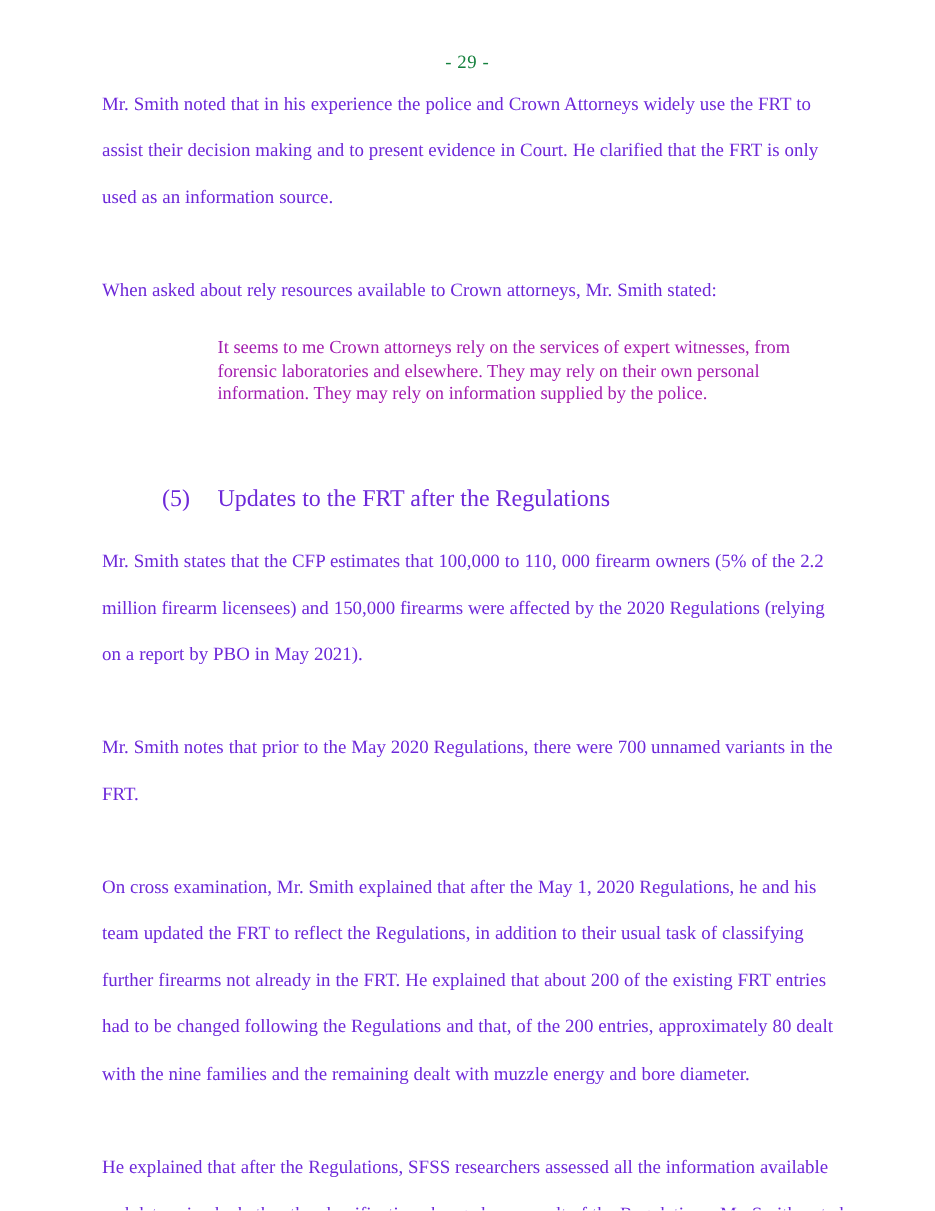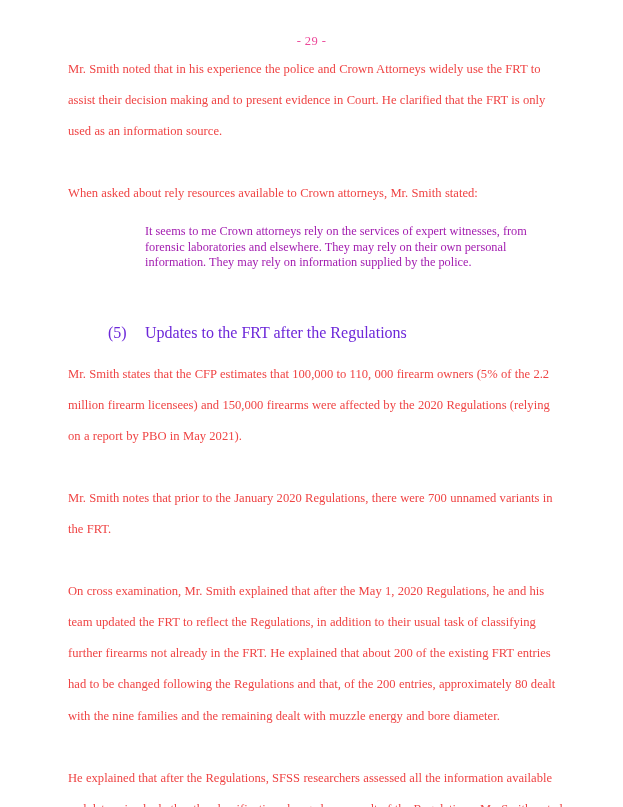--- a/index.html
+++ b/index.html
@@ -21,38 +21,38 @@
 
   
   .page-number {
     position: absolute;
     top: 34px;
     left: 0;
     width: 623px;
     text-align: center;
     font-size: 12.5px;
     letter-spacing: 0.4px;
-    color: #ec4899;
+    color: #15803d;
   }
 
   
   .content {
     position: absolute;
     left: 68px;
     top: 54px;
     width: 495px;
   }
 
   
   .para {
     margin: 0;
     font-size: 12.6px;
     line-height: 31.1px;
     text-align: left;
-    color: #ef4444;
+    color: #6d28d9;
     word-spacing: 0.15px;
   }
 
   
   .gap-para { height: 31px; }
   .gap-small { height: 11px; }
   .gap-quote { height: 15px; }
 
   
   .quote-block {
@@ -107,21 +107,21 @@
     <div class="heading-row">
       <span class="heading-num">(5)</span><span class="heading-text">Updates to the FRT after the Regulations</span>
     </div>
 
     <div class="gap-small"></div>
 
     <p class="para">Mr. Smith states that the CFP estimates that 100,000 to 110, 000 firearm owners (5% of the 2.2 million firearm licensees) and 150,000 firearms were affected by the 2020 Regulations (relying on a report by PBO in May 2021).</p>
 
     <div class="gap-para"></div>
 
-    <p class="para">Mr. Smith notes that prior to the January 2020 Regulations, there were 700 unnamed variants in the FRT.</p>
+    <p class="para">Mr. Smith notes that prior to the May 2020 Regulations, there were 700 unnamed variants in the FRT.</p>
 
     <div class="gap-para"></div>
 
     <p class="para">On cross examination, Mr. Smith explained that after the May 1, 2020 Regulations, he and his team updated the FRT to reflect the Regulations, in addition to their usual task of classifying further firearms not already in the FRT. He explained that about 200 of the existing FRT entries had to be changed following the Regulations and that, of the 200 entries, approximately 80 dealt with the nine families and the remaining dealt with muzzle energy and bore diameter.</p>
 
     <div class="gap-para"></div>
 
     <p class="para">He explained that after the Regulations, SFSS researchers assessed all the information available and determined whether the classification changed as a result of the Regulations. Mr. Smith noted that</p>
 
   </div>

